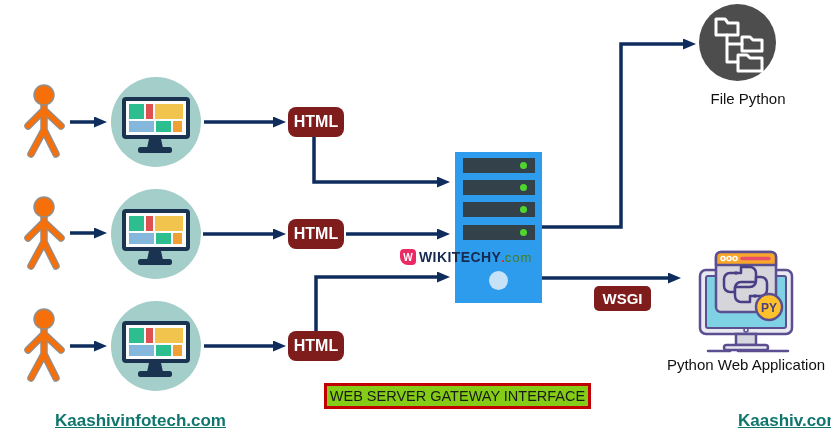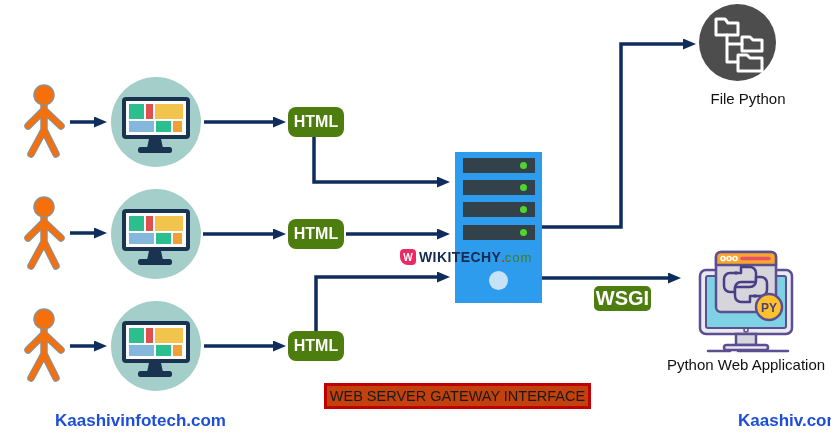--- a/index.html
+++ b/index.html
@@ -9,26 +9,26 @@
   }
   .abs{position:absolute;}
   
   #wires{position:absolute;left:0;top:0;z-index:2;}
   
   .person{z-index:3;}
   .client-circle{
     width:90px;height:90px;border-radius:50%;background:#A3CECA;z-index:3;
   }
   .tag-box{
-    background:#4d7c0f;color:#fff;text-align:center;z-index:4;
+    background:#7f1d1d;color:#fff;text-align:center;z-index:4;
     border-radius:8px;font-weight:bold;font-size:16px;
     display:flex;align-items:center;justify-content:center;
   }
   .html-box{width:56px;height:30px;left:288px;}
-  .wsgi-box{width:57px;height:25px;left:594px;top:286px;border-radius:5px;font-size:20px;}
+  .wsgi-box{width:57px;height:25px;left:594px;top:286px;border-radius:5px;font-size:15px;}
   
   .server{
     left:455px;top:152px;width:87px;height:151px;background:#2D9CEC;z-index:1;
   }
   .server .slot{
     position:absolute;left:8px;width:72px;height:15px;background:#33424A;
   }
   .server .led{
     position:absolute;right:8px;top:4px;width:7px;height:7px;border-radius:50%;background:#4FD52E;
   }
@@ -37,26 +37,26 @@
   }
   
   .fs-circle{
     left:699px;top:4px;width:77px;height:77px;border-radius:50%;background:#4D4D4D;z-index:3;
     display:flex;align-items:center;justify-content:center;
   }
   .icon-label{color:#111;font-size:15px;text-align:center;z-index:3;}
   
   .banner{
     left:324px;top:383px;width:267px;height:26px;box-sizing:border-box;
-    border:3px solid #C00000;background:#c2410c;color:#1a1a1a;
+    border:3px solid #C00000;background:#84cc16;color:#1a1a1a;
     font-size:14.5px;display:flex;align-items:center;justify-content:center;
     z-index:4;white-space:nowrap;
   }
   
-  .footer{color:#1d4ed8;font-weight:bold;font-size:17px;z-index:4;}
+  .footer{color:#0f766e;font-weight:bold;font-size:17px;z-index:4;text-decoration:underline;}
   
   .watermark{
     left:400px;top:248px;display:flex;align-items:center;z-index:5;height:18px;
   }
   .wm-badge{
     width:16px;height:16px;background:#EA2A63;border-radius:4px 4px 4px 8px;
     color:#fff;font-size:10px;font-weight:bold;display:flex;align-items:center;justify-content:center;
     margin-right:3px;
   }
   .wm-brand{color:#16294F;font-size:14px;font-weight:bold;letter-spacing:.4px;}

